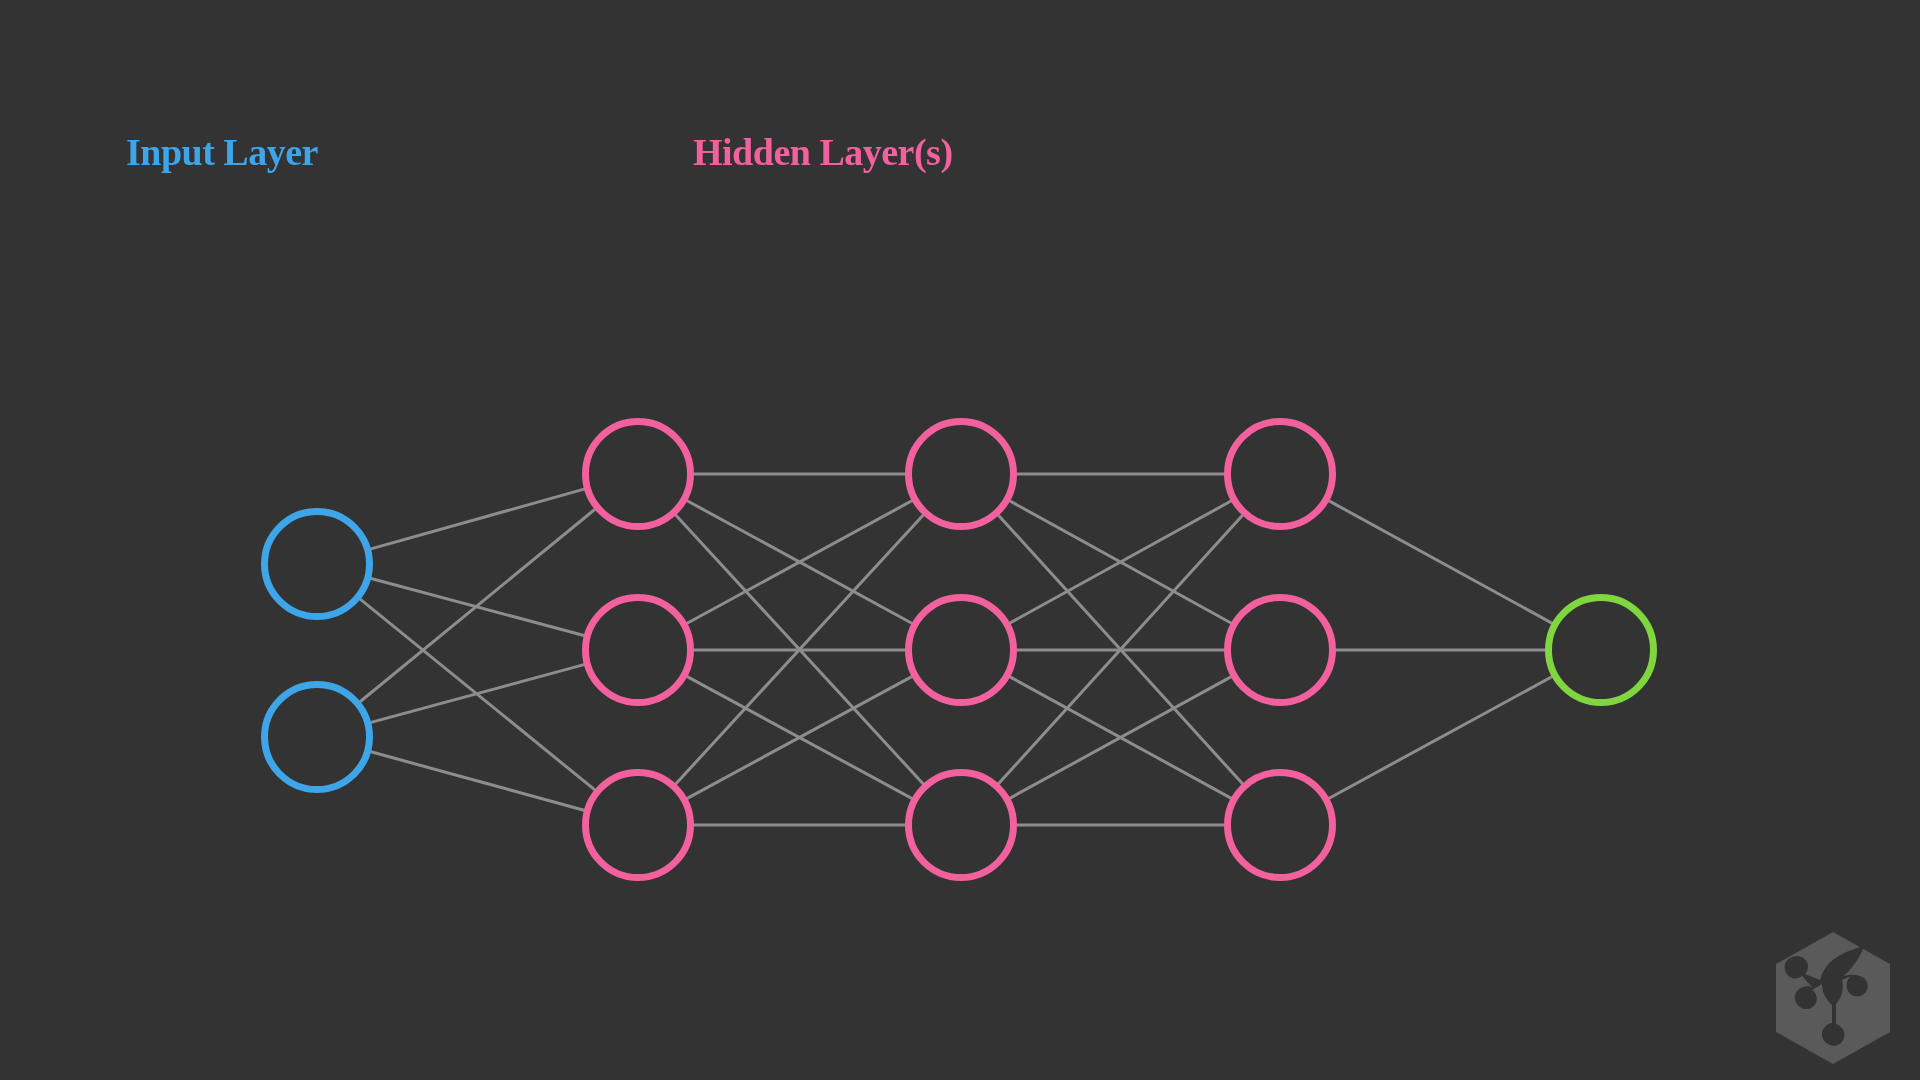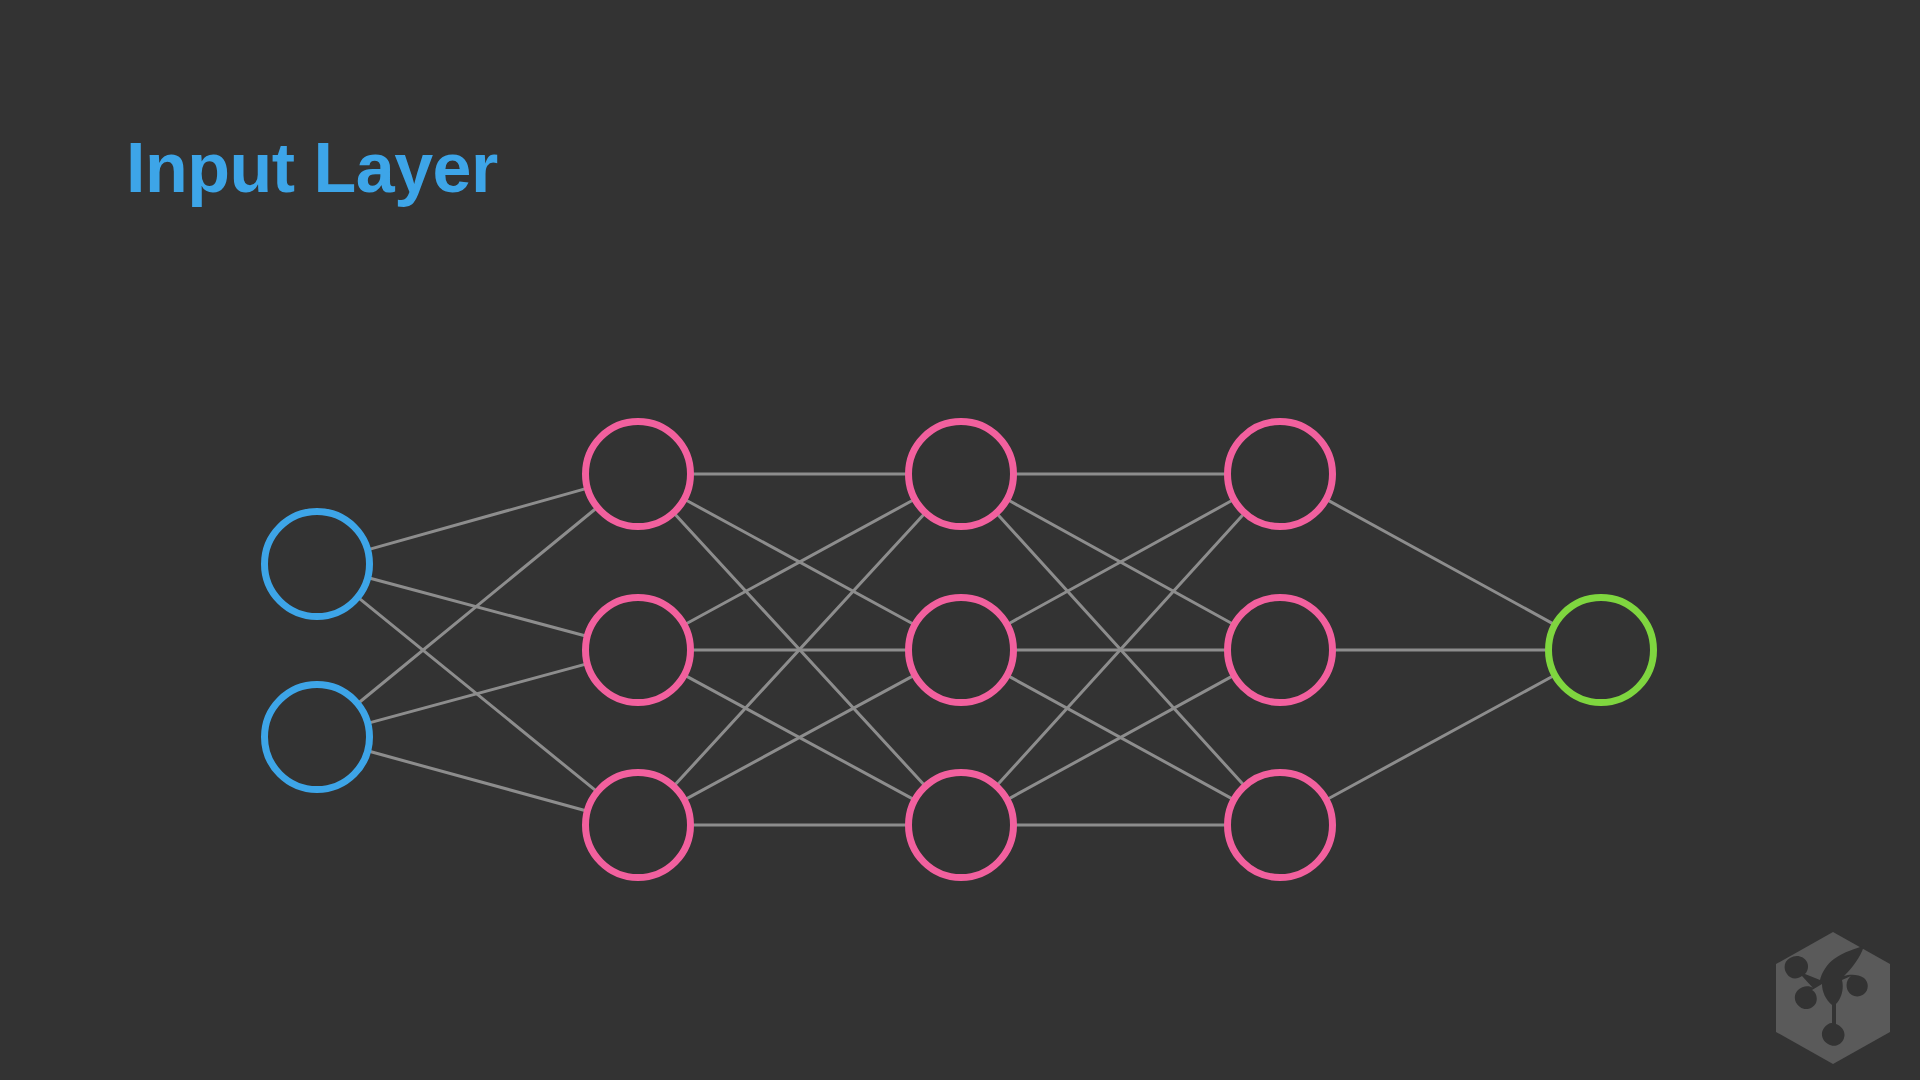--- a/index.html
+++ b/index.html
@@ -21,23 +21,23 @@
   #diagram-svg {
     position: absolute;
     left: 0;
     top: 0;
     width: 1920px;
     height: 1080px;
     display: block;
   }
   .layer-label {
     position: absolute;
-    font-family: Liberation Sans, sans-serif;
+    font-family: Liberation Serif, serif;
     font-weight: bold;
-    font-size: 70px;
+    font-size: 38px;
     letter-spacing: -0.5px;
     white-space: nowrap;
     line-height: 1;
     user-select: none;
   }
   #label-input  { left: 126px; top: 133px; color: #3da5e8; }
   #label-hidden { left: 693px; top: 133px; color: #f2609e; }
   #label-output { left: 1385px; top: 133px; color: #7fd63f; }
 
   #watermark {
@@ -95,20 +95,21 @@
         <circle cx="961" cy="825" r="52.5" fill="#333333" stroke="#f2609e" stroke-width="7"></circle>
         <circle cx="1280" cy="474" r="52.5" fill="#333333" stroke="#f2609e" stroke-width="7"></circle>
         <circle cx="1280" cy="650" r="52.5" fill="#333333" stroke="#f2609e" stroke-width="7"></circle>
         <circle cx="1280" cy="825" r="52.5" fill="#333333" stroke="#f2609e" stroke-width="7"></circle>
         <circle cx="1601" cy="650" r="52.5" fill="#333333" stroke="#7fd63f" stroke-width="7"></circle>
       </g>
   </svg>
 
   <div class="layer-label" id="label-input">Input Layer</div>
 
+  <div class="layer-label" id="label-hidden">Hidden Layer(s)</div>
 
 
   <div id="watermark">
     <svg viewBox="0 0 130 140" width="130" height="140" xmlns="http://www.w3.org/2000/svg">
       <path d="M65 4 L122 36 L122 104 L65 136 L8 104 L8 36 Z" fill="#5a5a5a"></path>
       <path d="M96 18
                C 92 30, 84 40, 76 48
                C 82 46, 90 46, 96 50
                C 101 54, 101 62, 96 66
                C 91 70, 83 69, 80 63

